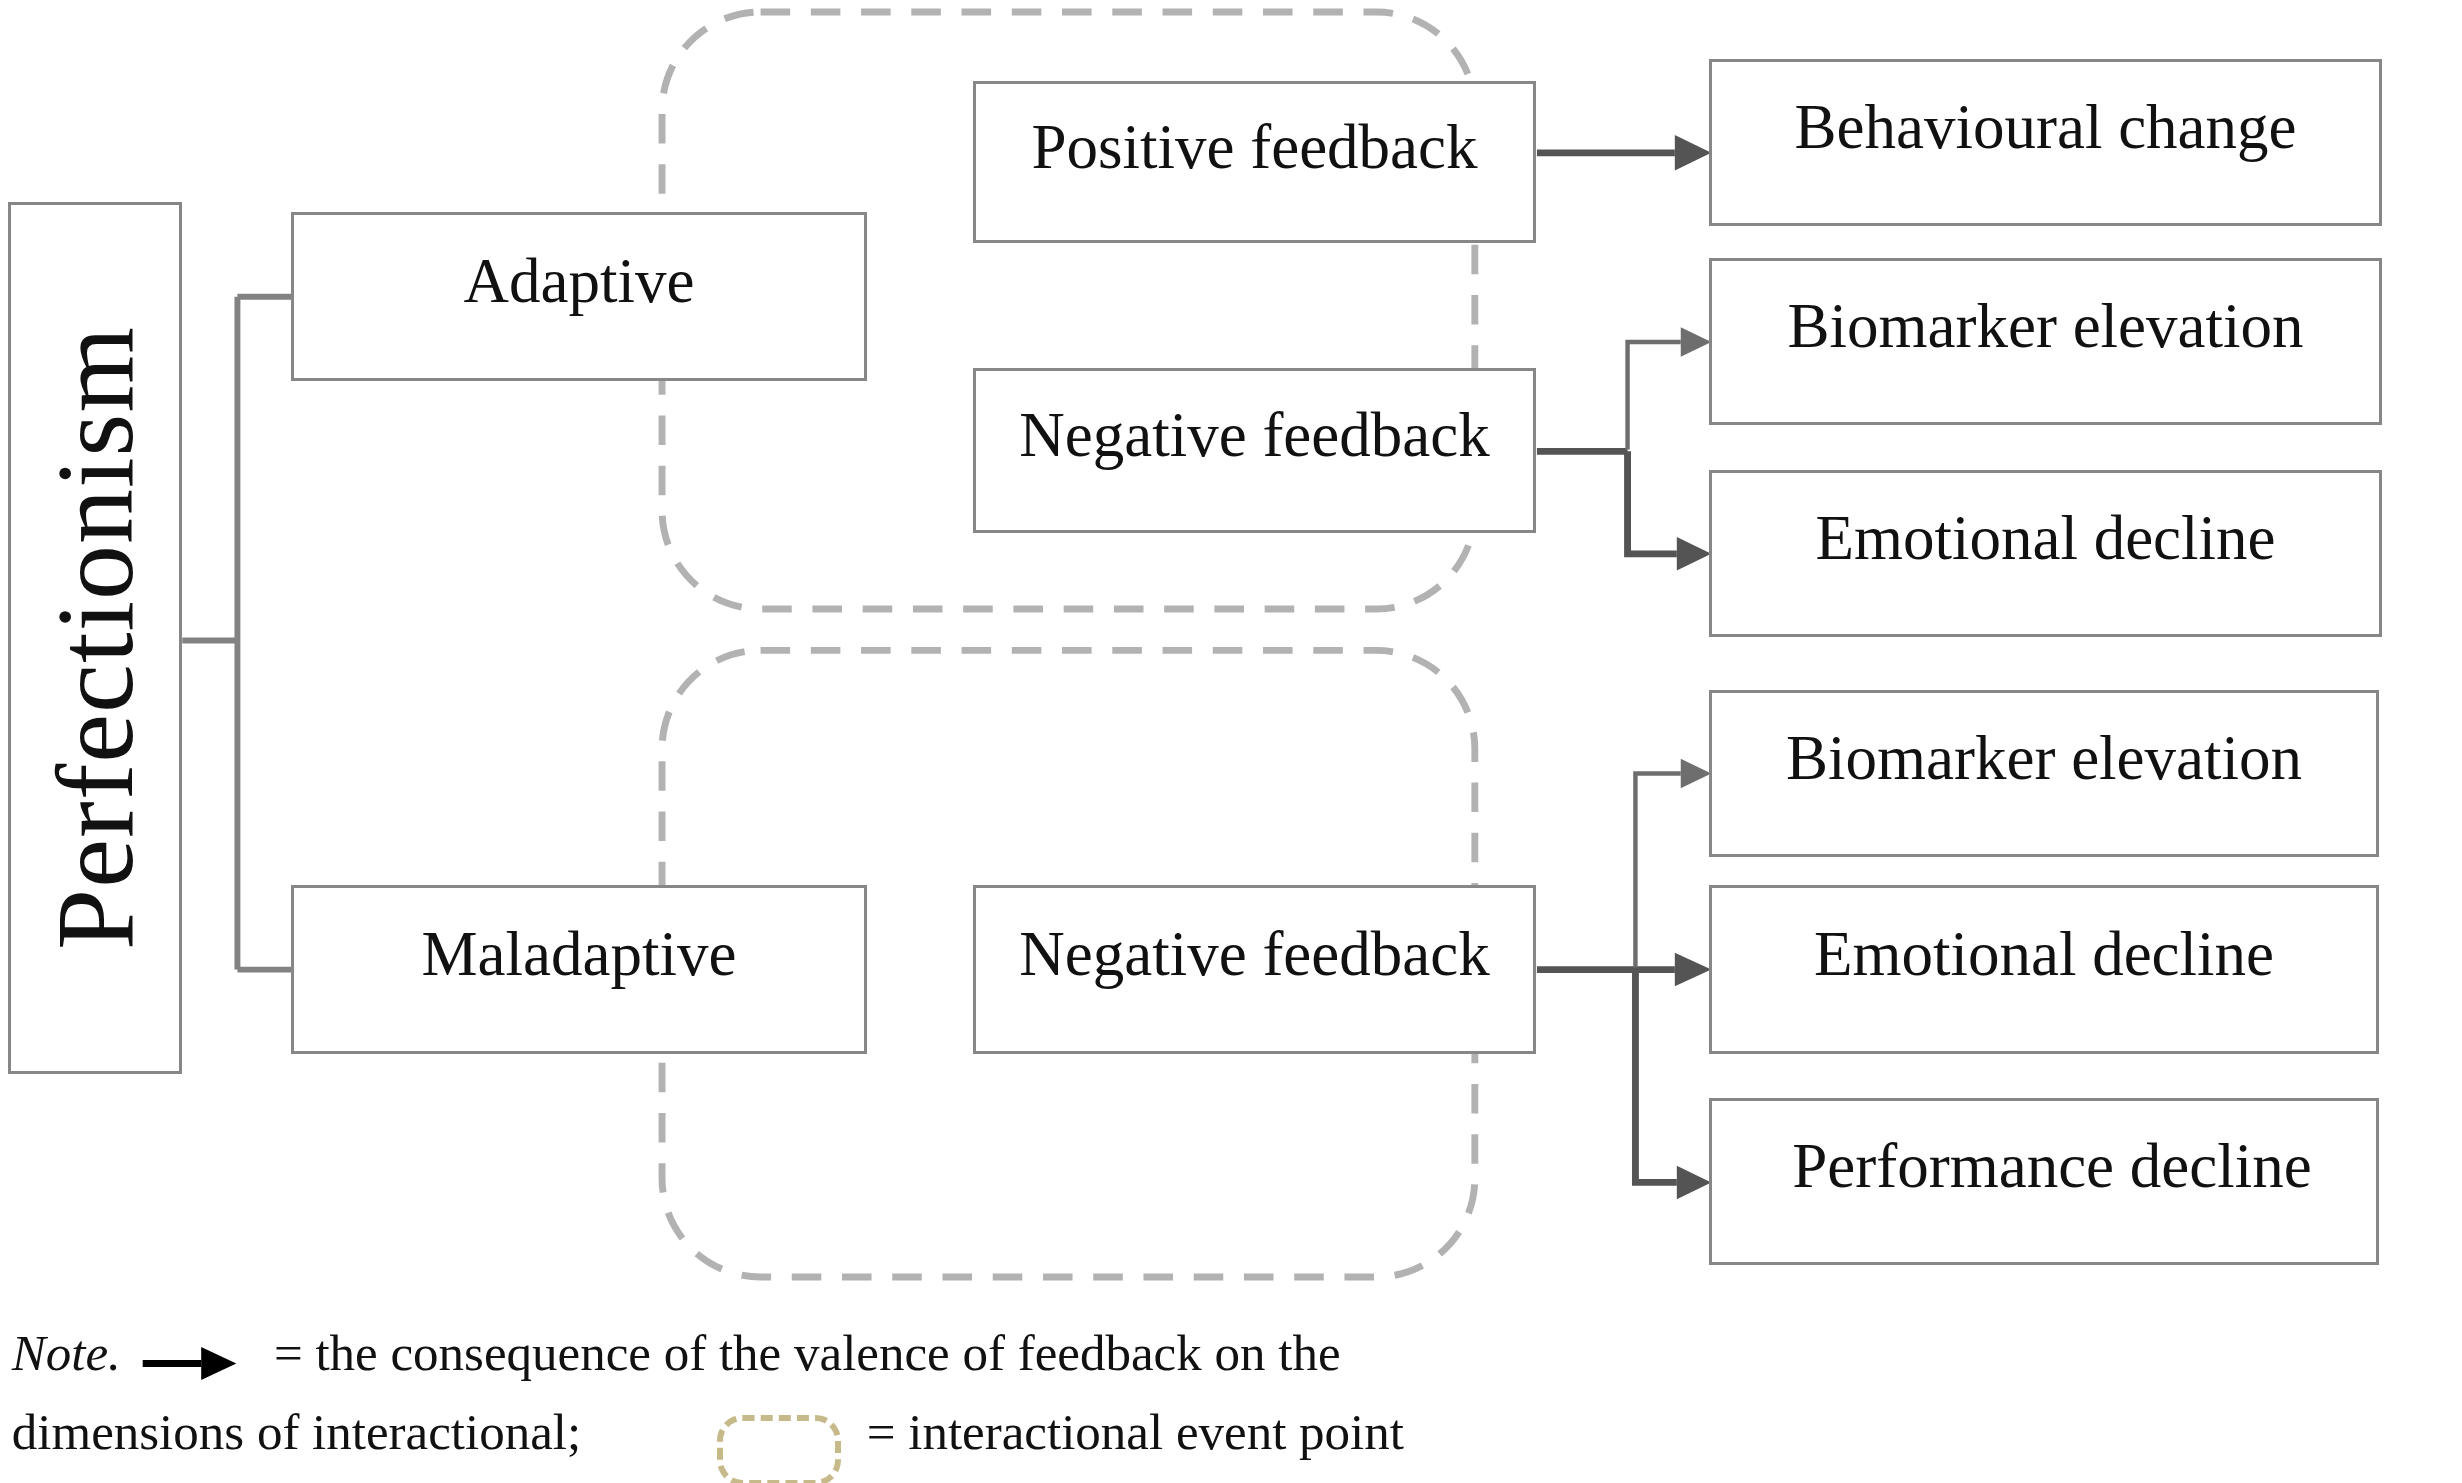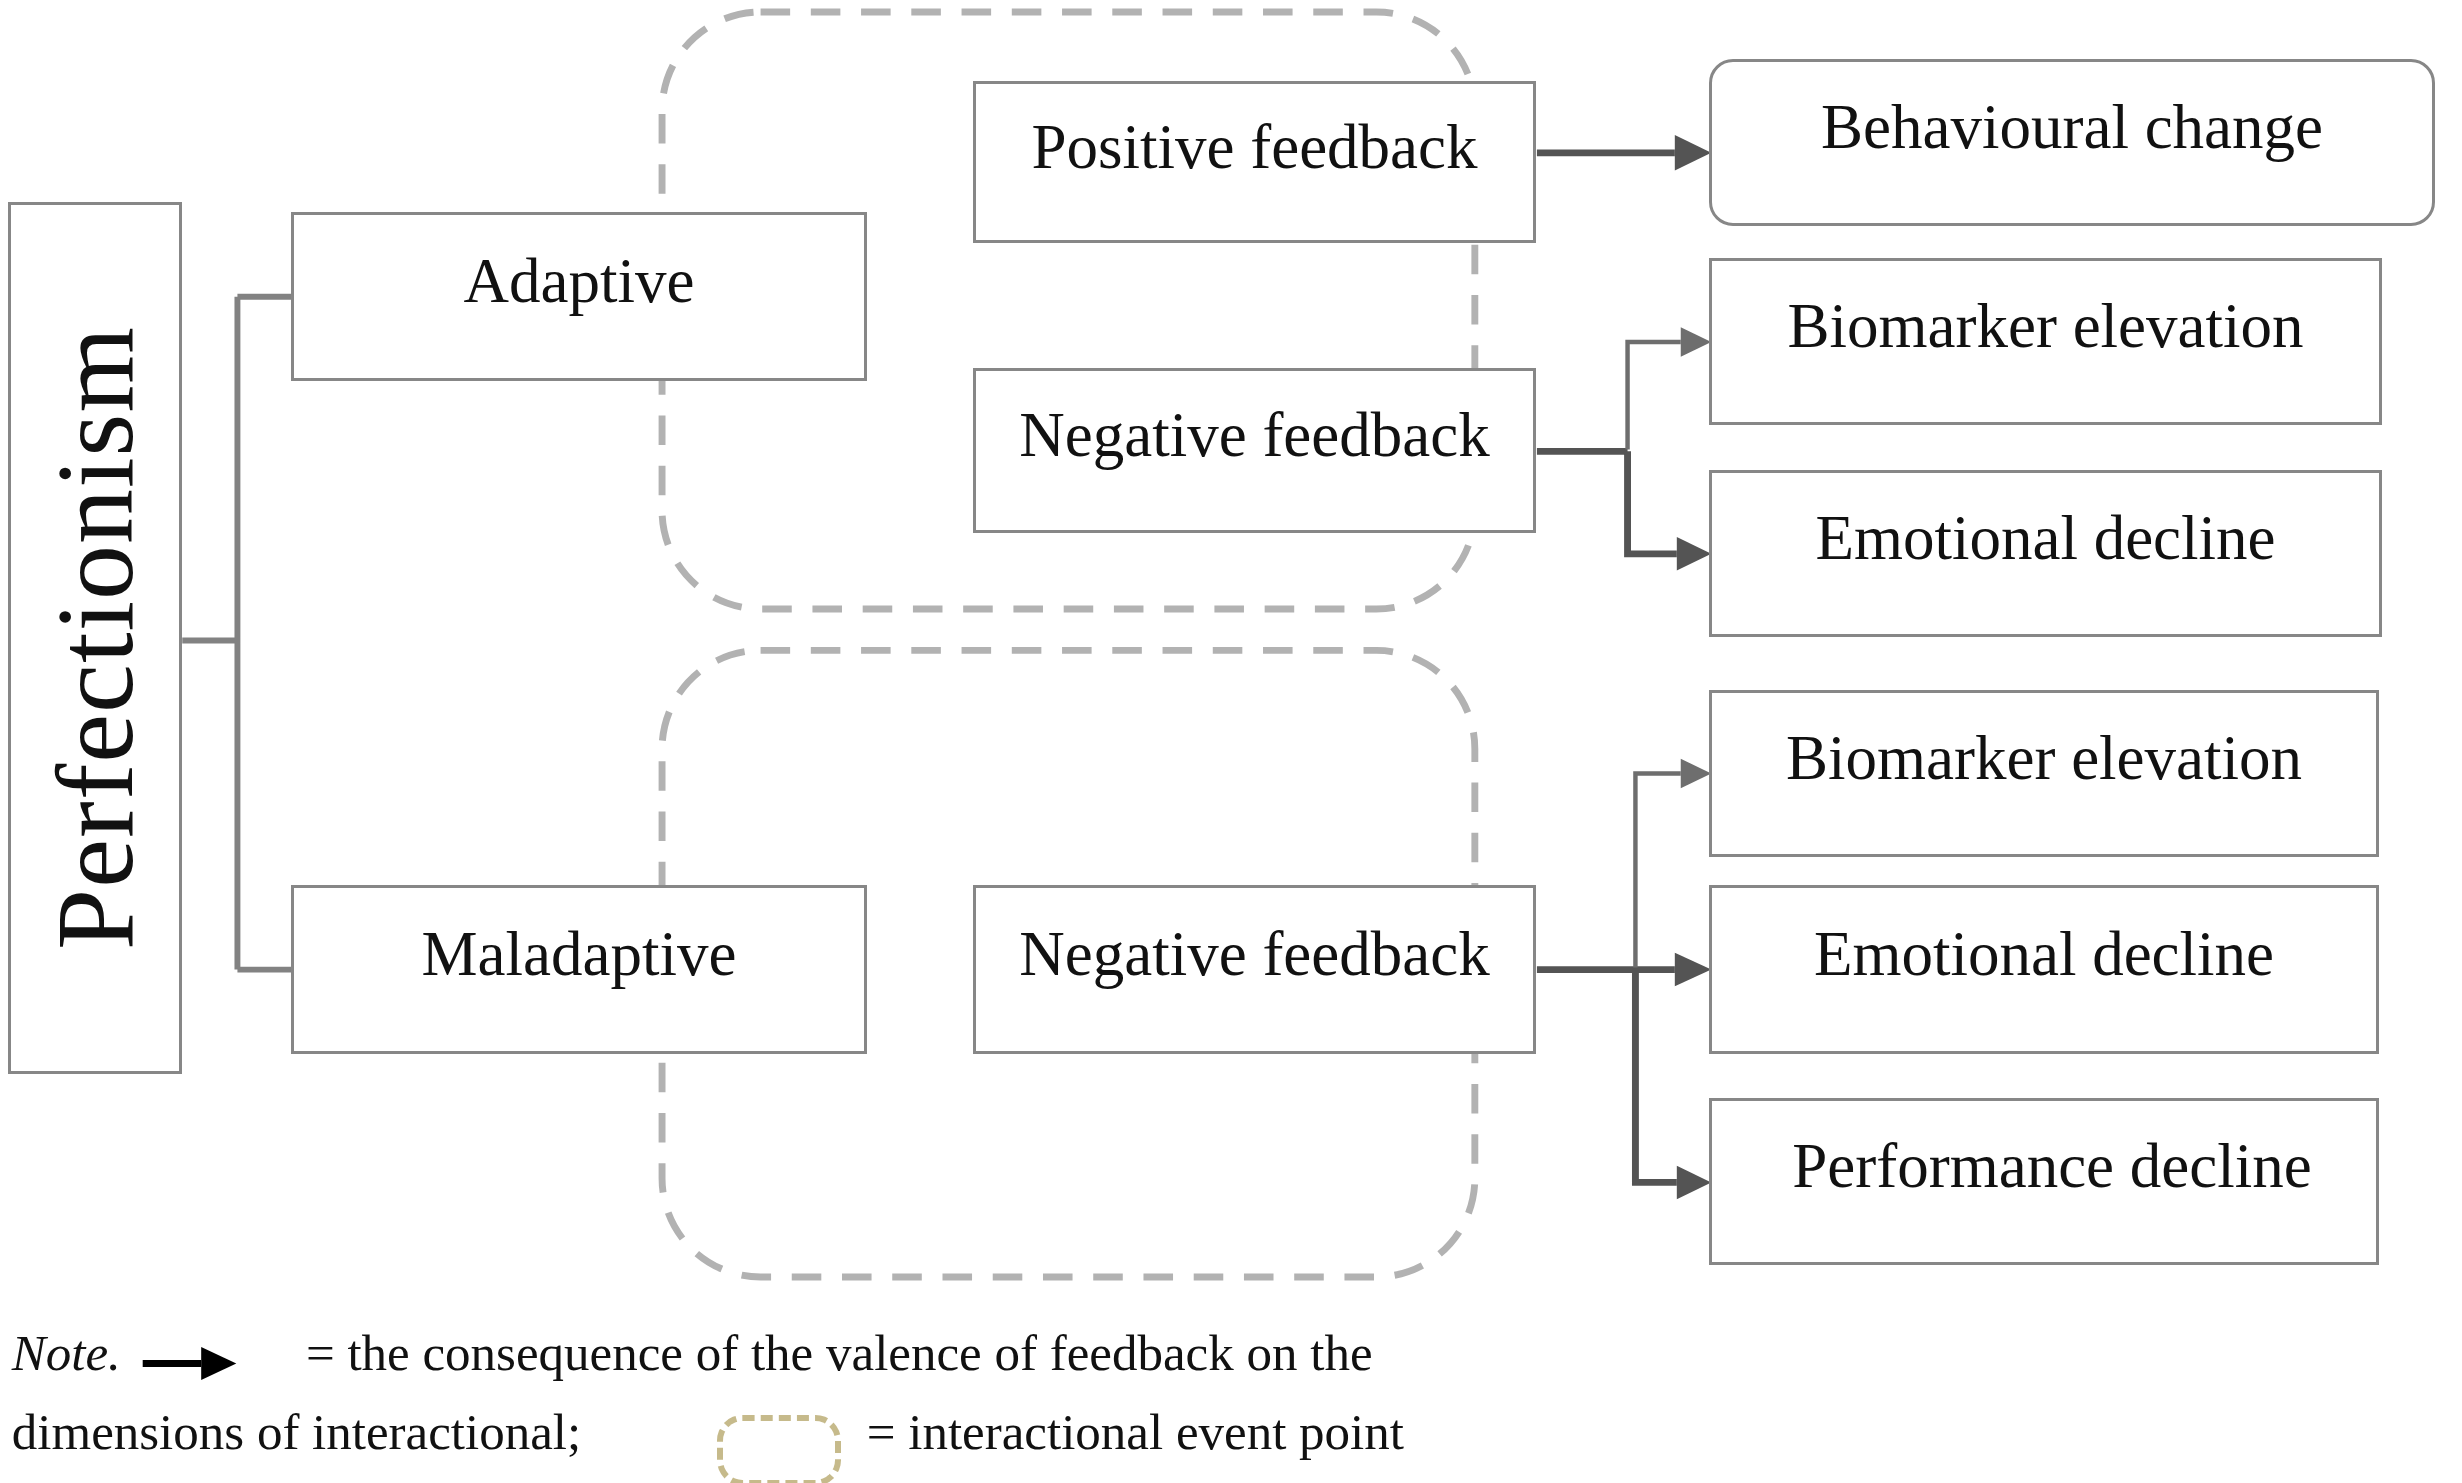--- a/index.html
+++ b/index.html
@@ -35,21 +35,21 @@
   .box.rot{padding-bottom:0;}
   .box.rot span{transform:rotate(-90deg);font-size:110px;letter-spacing:1px;}
   .note{
     position:absolute;z-index:1;left:11.8px;top:1324px;width:2441px;
     font-size:51px;color:var(--text);
   }
   .note-line{display:flex;align-items:baseline;height:79px;white-space:nowrap;}
   .note-lead{font-style:italic;margin-right:17px;}
   .note-seg1{word-spacing:19.7px;}
   .arrow-glyph{align-self:center;margin:0 35px 0 2px;flex:0 0 auto;}
-  .legend-eq{margin-right:0;margin-left:32px;}
+  .legend-eq{margin-right:0;}
   .dashed-icon{
     display:inline-block;width:124px;height:71px;box-sizing:border-box;
     border:6.9px dashed var(--legend-icon);border-radius:25.6px;
     align-self:center;transform:translateY(7.9px);
     margin:0 25.6px 0 136px;flex:0 0 auto;
   }
 </style>
 </head>
 <body>
 
@@ -91,21 +91,21 @@
   <div class="box" style="left:973px;top:81px;width:563px;height:162px;">
     <span>Positive feedback</span>
   </div>
   <div class="box" style="left:973px;top:368px;width:563px;height:165px;">
     <span>Negative feedback</span>
   </div>
   <div class="box" style="left:973px;top:885px;width:563px;height:169px;">
     <span>Negative feedback</span>
   </div>
 
-  <div class="box" style="left:1709px;top:59px;width:726px;height:167px;border-radius:24px;">
+  <div class="box" style="left:1709px;top:59px;width:673px;height:167px;">
     <span>Behavioural change</span>
   </div>
   <div class="box" style="left:1709px;top:258px;width:673px;height:167px;">
     <span>Biomarker elevation</span>
   </div>
   <div class="box" style="left:1709px;top:470px;width:673px;height:167px;">
     <span>Emotional decline</span>
   </div>
   <div class="box" style="left:1709px;top:690px;width:670px;height:167px;">
     <span>Biomarker elevation</span>

